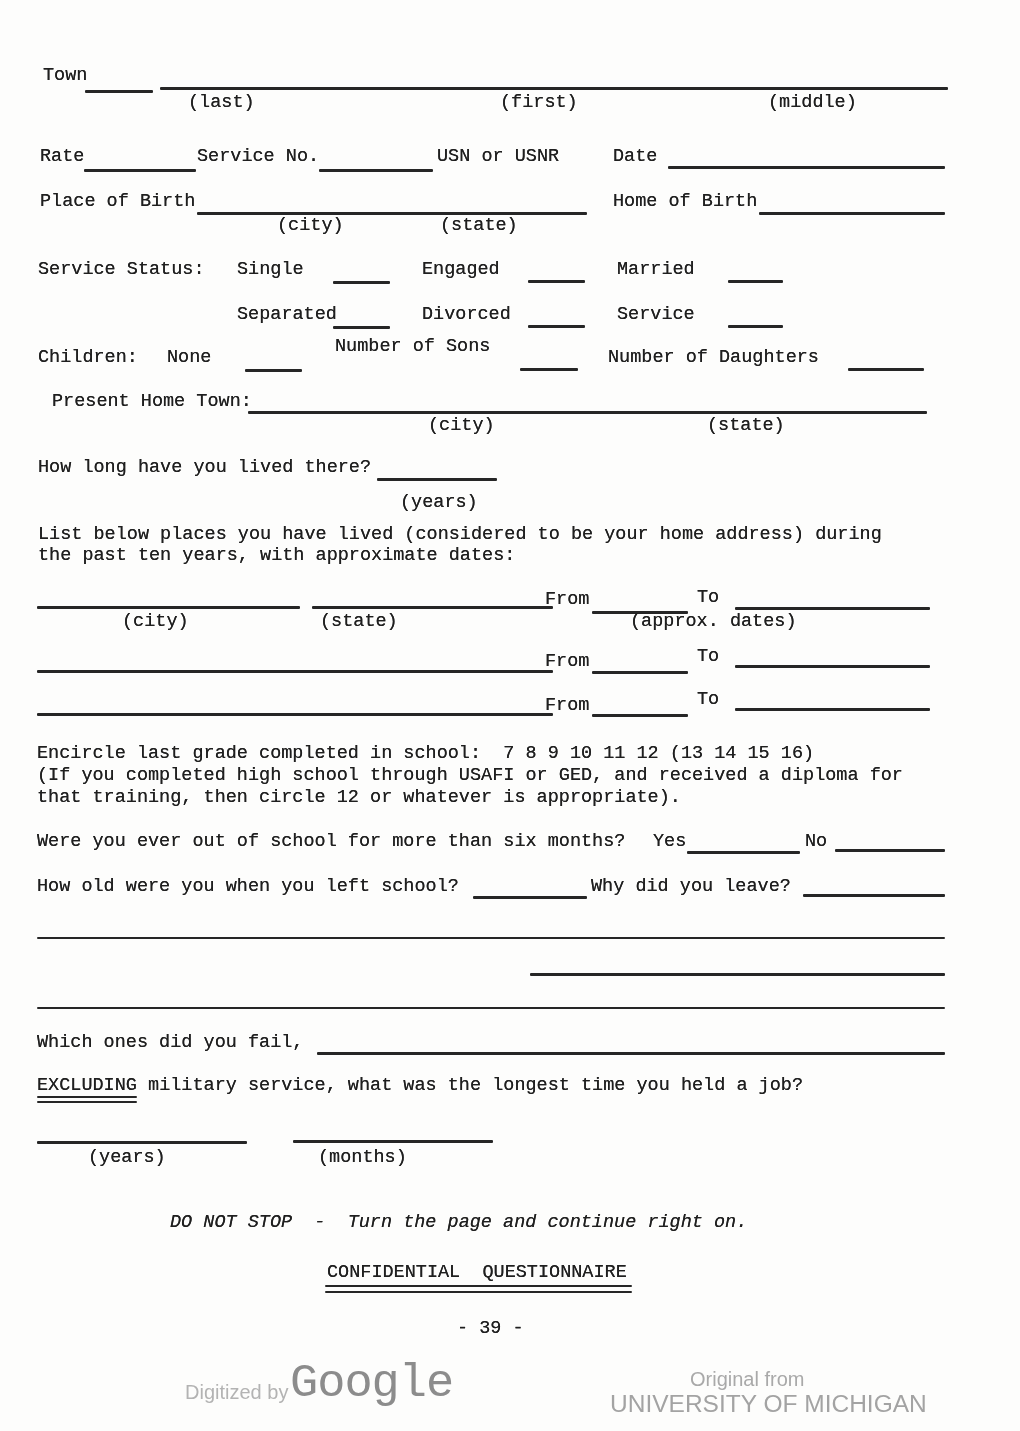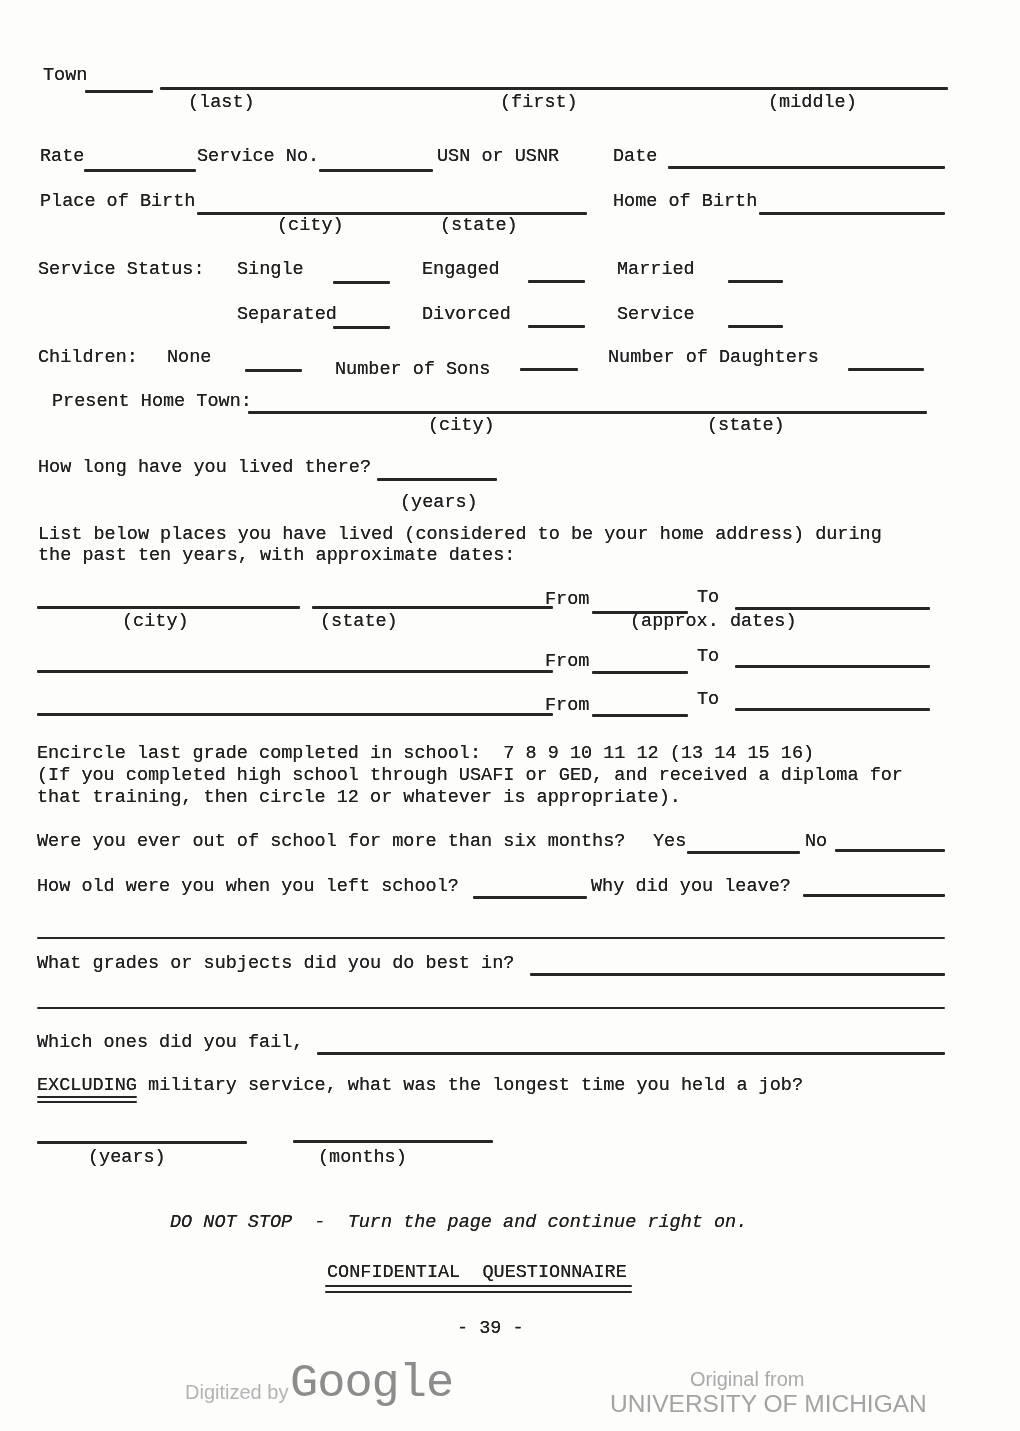--- a/index.html
+++ b/index.html
@@ -79,21 +79,21 @@
   <div class="t" style="left:237px;top:304px;">Separated</div>
   <div class="ln" style="left:333px;top:326px;width:57px;"></div>
   <div class="t" style="left:422px;top:304px;">Divorced</div>
   <div class="ln" style="left:528px;top:325px;width:57px;"></div>
   <div class="t" style="left:617px;top:304px;">Service</div>
   <div class="ln" style="left:728px;top:325px;width:55px;"></div>
 
   <div class="t" style="left:38px;top:347px;">Children:</div>
   <div class="t" style="left:167px;top:347px;">None</div>
   <div class="ln" style="left:245px;top:369px;width:57px;"></div>
-  <div class="t" style="left:335px;top:359px;">Number of Sons</div>
+  <div class="t" style="left:335px;top:336px;">Number of Sons</div>
   <div class="ln" style="left:520px;top:368px;width:58px;"></div>
   <div class="t" style="left:608px;top:347px;">Number of Daughters</div>
   <div class="ln" style="left:848px;top:368px;width:76px;"></div>
 
   <div class="t" style="left:52px;top:391px;">Present Home Town:</div>
   <div class="ln" style="left:248px;top:411px;width:679px;"></div>
   <div class="t" style="left:428px;top:415px;">(city)</div>
   <div class="t" style="left:707px;top:415px;">(state)</div>
 
   <div class="t" style="left:38px;top:457px;">How long have you lived there?</div>
@@ -134,21 +134,20 @@
   <div class="ln" style="left:687px;top:851px;width:113px;"></div>
   <div class="t" style="left:805px;top:831px;">No</div>
   <div class="ln" style="left:835px;top:849px;width:110px;"></div>
 
   <div class="t" style="left:37px;top:876px;">How old were you when you left school?</div>
   <div class="ln" style="left:473px;top:896px;width:114px;"></div>
   <div class="t" style="left:591px;top:876px;">Why did you leave?</div>
   <div class="ln" style="left:803px;top:894px;width:142px;"></div>
 
   <div class="ln thin" style="left:37px;top:937px;width:908px;"></div>
-  <div class="t" style="left:37px;top:953px;">What grades or subjects did you do best in?</div>
   <div class="ln" style="left:530px;top:973px;width:415px;"></div>
   <div class="ln thin" style="left:37px;top:1007px;width:908px;"></div>
 
   <div class="t" style="left:37px;top:1032px;">Which ones did you fail,</div>
   <div class="ln" style="left:317px;top:1052px;width:628px;"></div>
 
   <div class="t" style="left:37px;top:1075px;"><span>EXCLUDING</span><span> military service, what was the longest time you held a job?</span></div>
   <div class="ln thin" style="left:37px;top:1096px;width:100px;"></div>
   <div class="ln thin" style="left:37px;top:1101px;width:100px;"></div>
 

